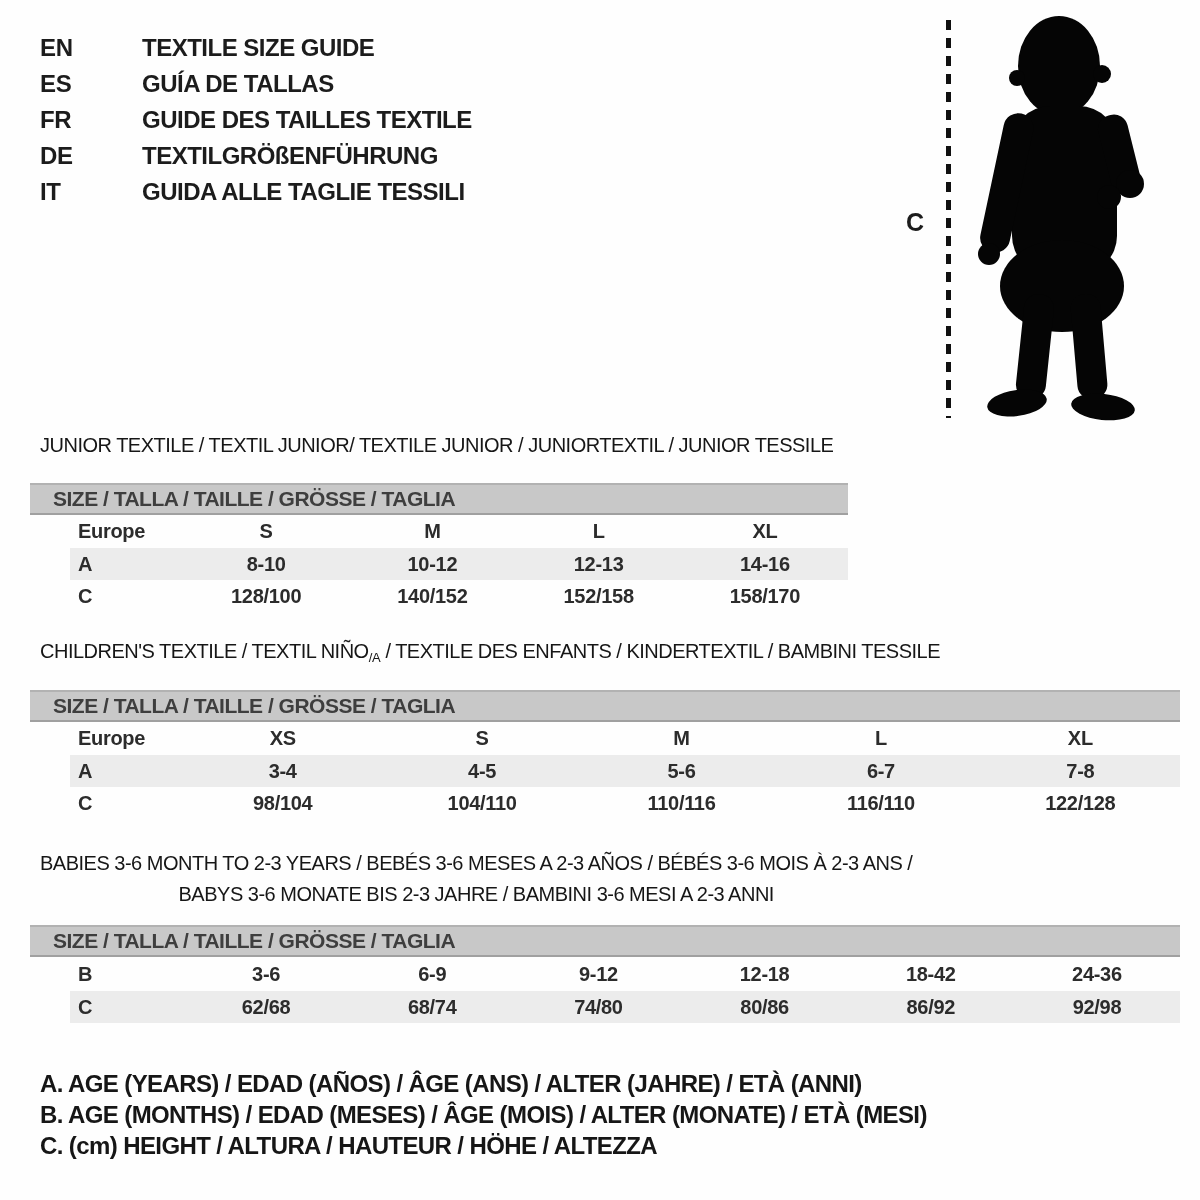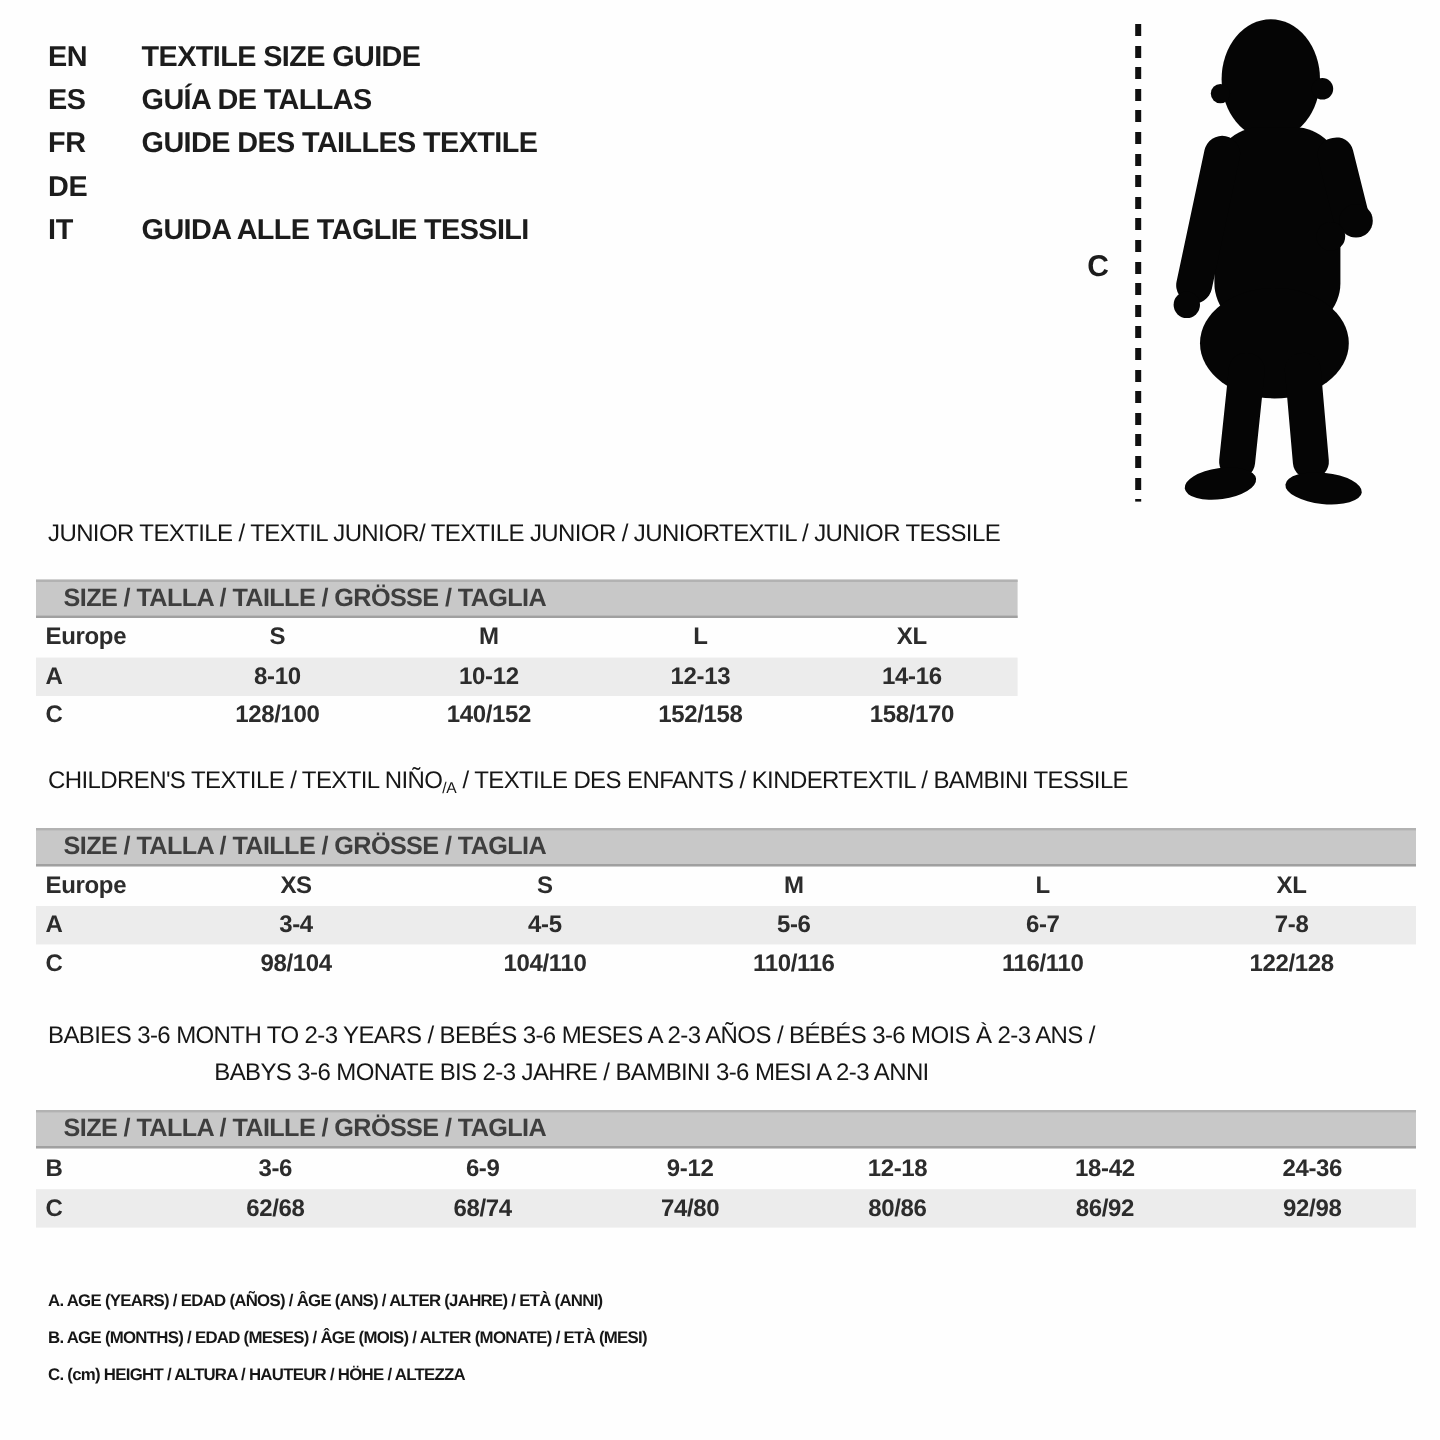--- a/index.html
+++ b/index.html
@@ -5,67 +5,68 @@
   html,body{margin:0;padding:0;}
   body{
     width:1200px;height:1200px;position:relative;background:#fefefe;
     font-family:"Liberation Sans",sans-serif;color:#222;
     -webkit-font-smoothing:antialiased;overflow:hidden;
   }
   .abs{position:absolute;}
 
   
   .lang-block{left:40px;top:30px;}
-  .lang-row{display:flex;height:36px;line-height:36px;}
+  .lang-row{display:flex;height:36px;line-height:36px;gap:24px;}
   .lang-code{width:78px;font-size:24px;font-weight:700;letter-spacing:-0.3px;color:#1c1c1c;}
   .lang-title{font-size:24px;font-weight:700;letter-spacing:-0.5px;color:#1c1c1c;white-space:nowrap;text-align:right;}
 
   
   .height-line{left:946px;top:20px;width:5px;height:398px;
     background:repeating-linear-gradient(to bottom,#101010 0 10px,transparent 10px 18px);}
   .figure-label{left:906px;top:208px;font-size:25px;font-weight:700;color:#1c1c1c;}
   .silhouette{left:962px;top:14px;}
 
   
   .section-heading{font-size:20px;font-weight:400;letter-spacing:-0.5px;color:#161616;white-space:nowrap;text-align:center;}
   .sub-a{font-size:13px;vertical-align:-4px;letter-spacing:-0.3px;}
 
   
   .size-table{left:30px;}
   .t-bar{height:28px;line-height:28px;background:#c8c8c8;
     border-top:2px solid #b2b2b2;border-bottom:2px solid #a0a0a0;
     padding-left:23px;font-size:21px;font-weight:700;letter-spacing:-0.5px;color:#3e3e3e;}
-  .t-row{display:flex;align-items:center;font-size:20px;font-weight:700;letter-spacing:-0.3px;color:#2c2c2c;}
+  .t-row{display:flex;align-items:center;font-size:20px;font-weight:700;letter-spacing:-0.3px;color:#2c2c2c;margin-left:40px;}
   .t-row.shaded{background:#ececec;}
   .t-label{width:105px;padding-left:8px;white-space:nowrap;}
   .t-cell{flex:1;text-align:center;white-space:nowrap;}
   .h33{height:33px;} .h32{height:32px;} .h34{height:34px;}
 
   
-  .legend-line{font-size:14px;font-weight:700;letter-spacing:-0.6px;color:#161616;
+  .legend-line{font-size:24px;font-weight:700;letter-spacing:-0.6px;color:#161616;
     height:31px;line-height:31px;white-space:nowrap;}
 </style>
 </head>
 <body>
 
 <div class="abs lang-block">
   <div class="lang-row">
     <span class="lang-code">EN</span>
     <span class="lang-title">TEXTILE SIZE GUIDE</span>
   </div>
   <div class="lang-row">
     <span class="lang-code">ES</span>
     <span class="lang-title">GUÍA DE TALLAS</span>
   </div>
   <div class="lang-row">
     <span class="lang-code">FR</span>
     <span class="lang-title">GUIDE DES TAILLES TEXTILE</span>
   </div>
   <div class="lang-row">
     <span class="lang-code">DE</span>
+    <span class="lang-title">TEXTILGRÖßENFÜHRUNG</span>
   </div>
   <div class="lang-row">
     <span class="lang-code">IT</span>
     <span class="lang-title">GUIDA ALLE TAGLIE TESSILI</span>
   </div>
 </div>
 
 <div class="abs height-line"></div>
 <div class="abs figure-label">C</div>
 <svg class="abs silhouette" width="228" height="412" viewBox="0 0 228 412" aria-hidden="true">

